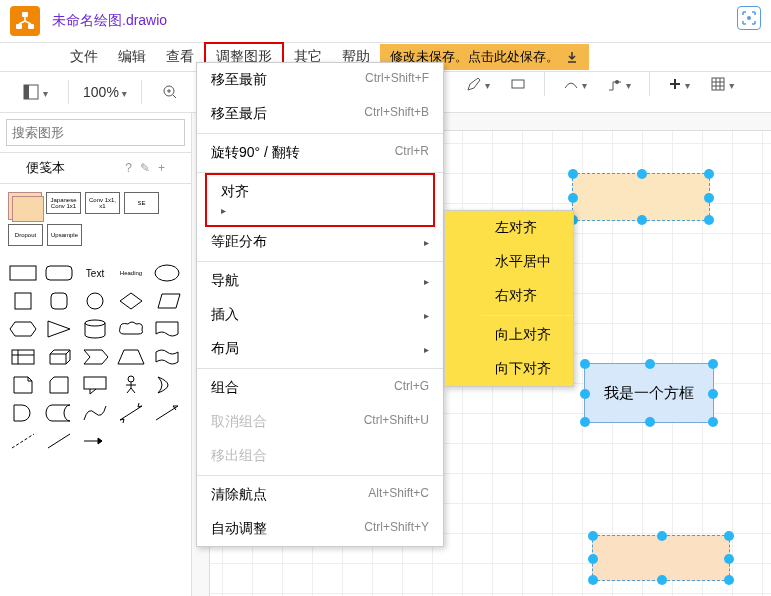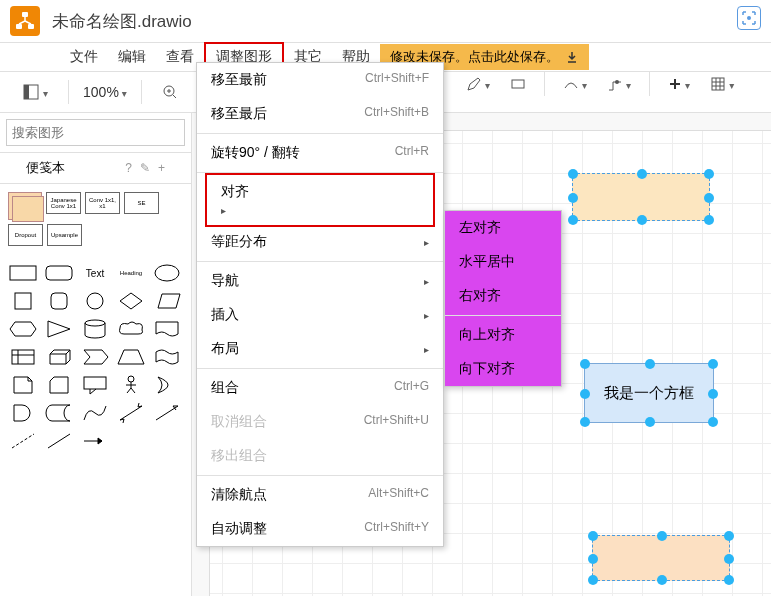--- a/index.html
+++ b/index.html
@@ -1,19 +1,19 @@
 <!DOCTYPE html>
 <html><head>
 <meta charset="utf-8">
 <style>
 * { margin: 0; padding: 0; box-sizing: border-box; font-family: Arial, "Microsoft YaHei", sans-serif; }
 body { width: 771px; height: 596px; background: #fff; overflow: hidden; position: relative; font-size: 13px; }
 .header { display: flex; align-items: center; padding: 6px 10px; border-bottom: 1px solid #e0e0e0; }
 .logo { width: 30px; height: 30px; background: #f08705; border-radius: 4px; margin-right: 12px; display: flex; align-items: center; justify-content: center; }
-.title { font-size: 17px; color: #404040; }
+.title { font-size: 14px; color: #6d28d9; }
 .menubar { display: flex; align-items: center; padding: 4px 48px 4px 60px; height: 28px; }
 .menu-item { padding: 4px 10px; cursor: pointer; color: #333; font-size: 14px; }
 .menu-item.highlighted { border: 2px solid #d00; margin: -2px 0; }
 .save-chip { background: #f5b94b; padding: 4px 10px; font-size: 13px; display: flex; align-items: center; gap: 6px; }
 .toolbar { display: flex; align-items: center; padding: 4px 16px; border-top: 1px solid #e0e0e0; border-bottom: 1px solid #e0e0e0; height: 42px; gap: 10px; }
 .tb-btn { padding: 4px 6px; cursor: pointer; display: flex; align-items: center; gap: 3px; color: #555; }
 .tb-sep { width: 1px; height: 24px; background: #e0e0e0; margin: 0 4px; }
 .zoom { font-size: 14px; color: #333; display: flex; align-items: center; gap: 3px; }
 .main { display: flex; height: calc(100% - 110px); }
 .sidebar { width: 192px; border-right: 1px solid #e0e0e0; display: flex; flex-direction: column; }
@@ -31,21 +31,21 @@
 .gshape svg { width: 100%; height: 100%; }
 .canvas-area { flex: 1; position: relative; background-image: linear-gradient(#eee 1px, transparent 1px), linear-gradient(90deg, #eee 1px, transparent 1px); background-size: 30px 30px; overflow: hidden; }
 .ruler-h { position: absolute; top: 0; left: 0; right: 0; height: 18px; background: #f8f8f8; border-bottom: 1px solid #ddd; }
 .ruler-v { position: absolute; top: 0; left: 0; bottom: 0; width: 18px; background: #f8f8f8; border-right: 1px solid #ddd; }
 .dropdown { position: absolute; top: 62px; left: 196px; width: 248px; background: #fff; border: 1px solid #ccc; box-shadow: 2px 2px 6px rgba(0,0,0,0.2); z-index: 100; }
 .dropdown-item { padding: 8px 14px; display: flex; justify-content: space-between; align-items: flex-start; font-size: 14px; cursor: pointer; }
 .dropdown-item.highlighted { border: 2px solid #d00; margin: -2px 8px; flex-direction: column; }
 .dropdown-item.disabled { color: #bbb; }
 .dropdown-sep { height: 1px; background: #e0e0e0; margin: 2px 0; }
 .dropdown-short { font-size: 12px; color: #888; }
-.submenu { position: absolute; top: 210px; left: 444px; width: 118px; background: #d946ef; border: 1px solid #ccc; box-shadow: 2px 2px 6px rgba(0,0,0,0.2); z-index: 101; }
+.submenu { position: absolute; top: 210px; left: 444px; width: 130px; background: #fde047; border: 1px solid #ccc; box-shadow: 2px 2px 6px rgba(0,0,0,0.2); z-index: 101; padding-left: 36px; }
 .submenu-item { padding: 8px 14px; font-size: 14px; cursor: pointer; }
 .submenu-sep { height: 1px; background: #e0e0e0; margin: 2px 0; }
 .canvas-shape { position: absolute; border: 1px solid; }
 .shape1 { top: 60px; left: 380px; width: 138px; height: 48px; background: #fce6c0; border: 1px dashed #4a9de0; }
 .shape2 { top: 250px; left: 392px; width: 130px; height: 60px; background: #d6e8fa; border: 1px solid #7aa8d8; display: flex; align-items: center; justify-content: center; font-size: 15px; }
 .shape3 { top: 422px; left: 400px; width: 138px; height: 46px; background: #fce0c2; border: 1px dashed #4a9de0; }
 .sel-handle { position: absolute; width: 10px; height: 10px; background: #29b6f6; border-radius: 50%; }
 .arrow-right::after { content: "▸"; font-size: 10px; color: #555; }
 .chevron-down::after { content: "▾"; font-size: 10px; color: #666; }
 .scan-icon { position: absolute; top: 6px; right: 10px; width: 24px; height: 24px; border: 1px solid #5a9ae0; border-radius: 4px; display: flex; align-items: center; justify-content: center; color: #5a9ae0; }

